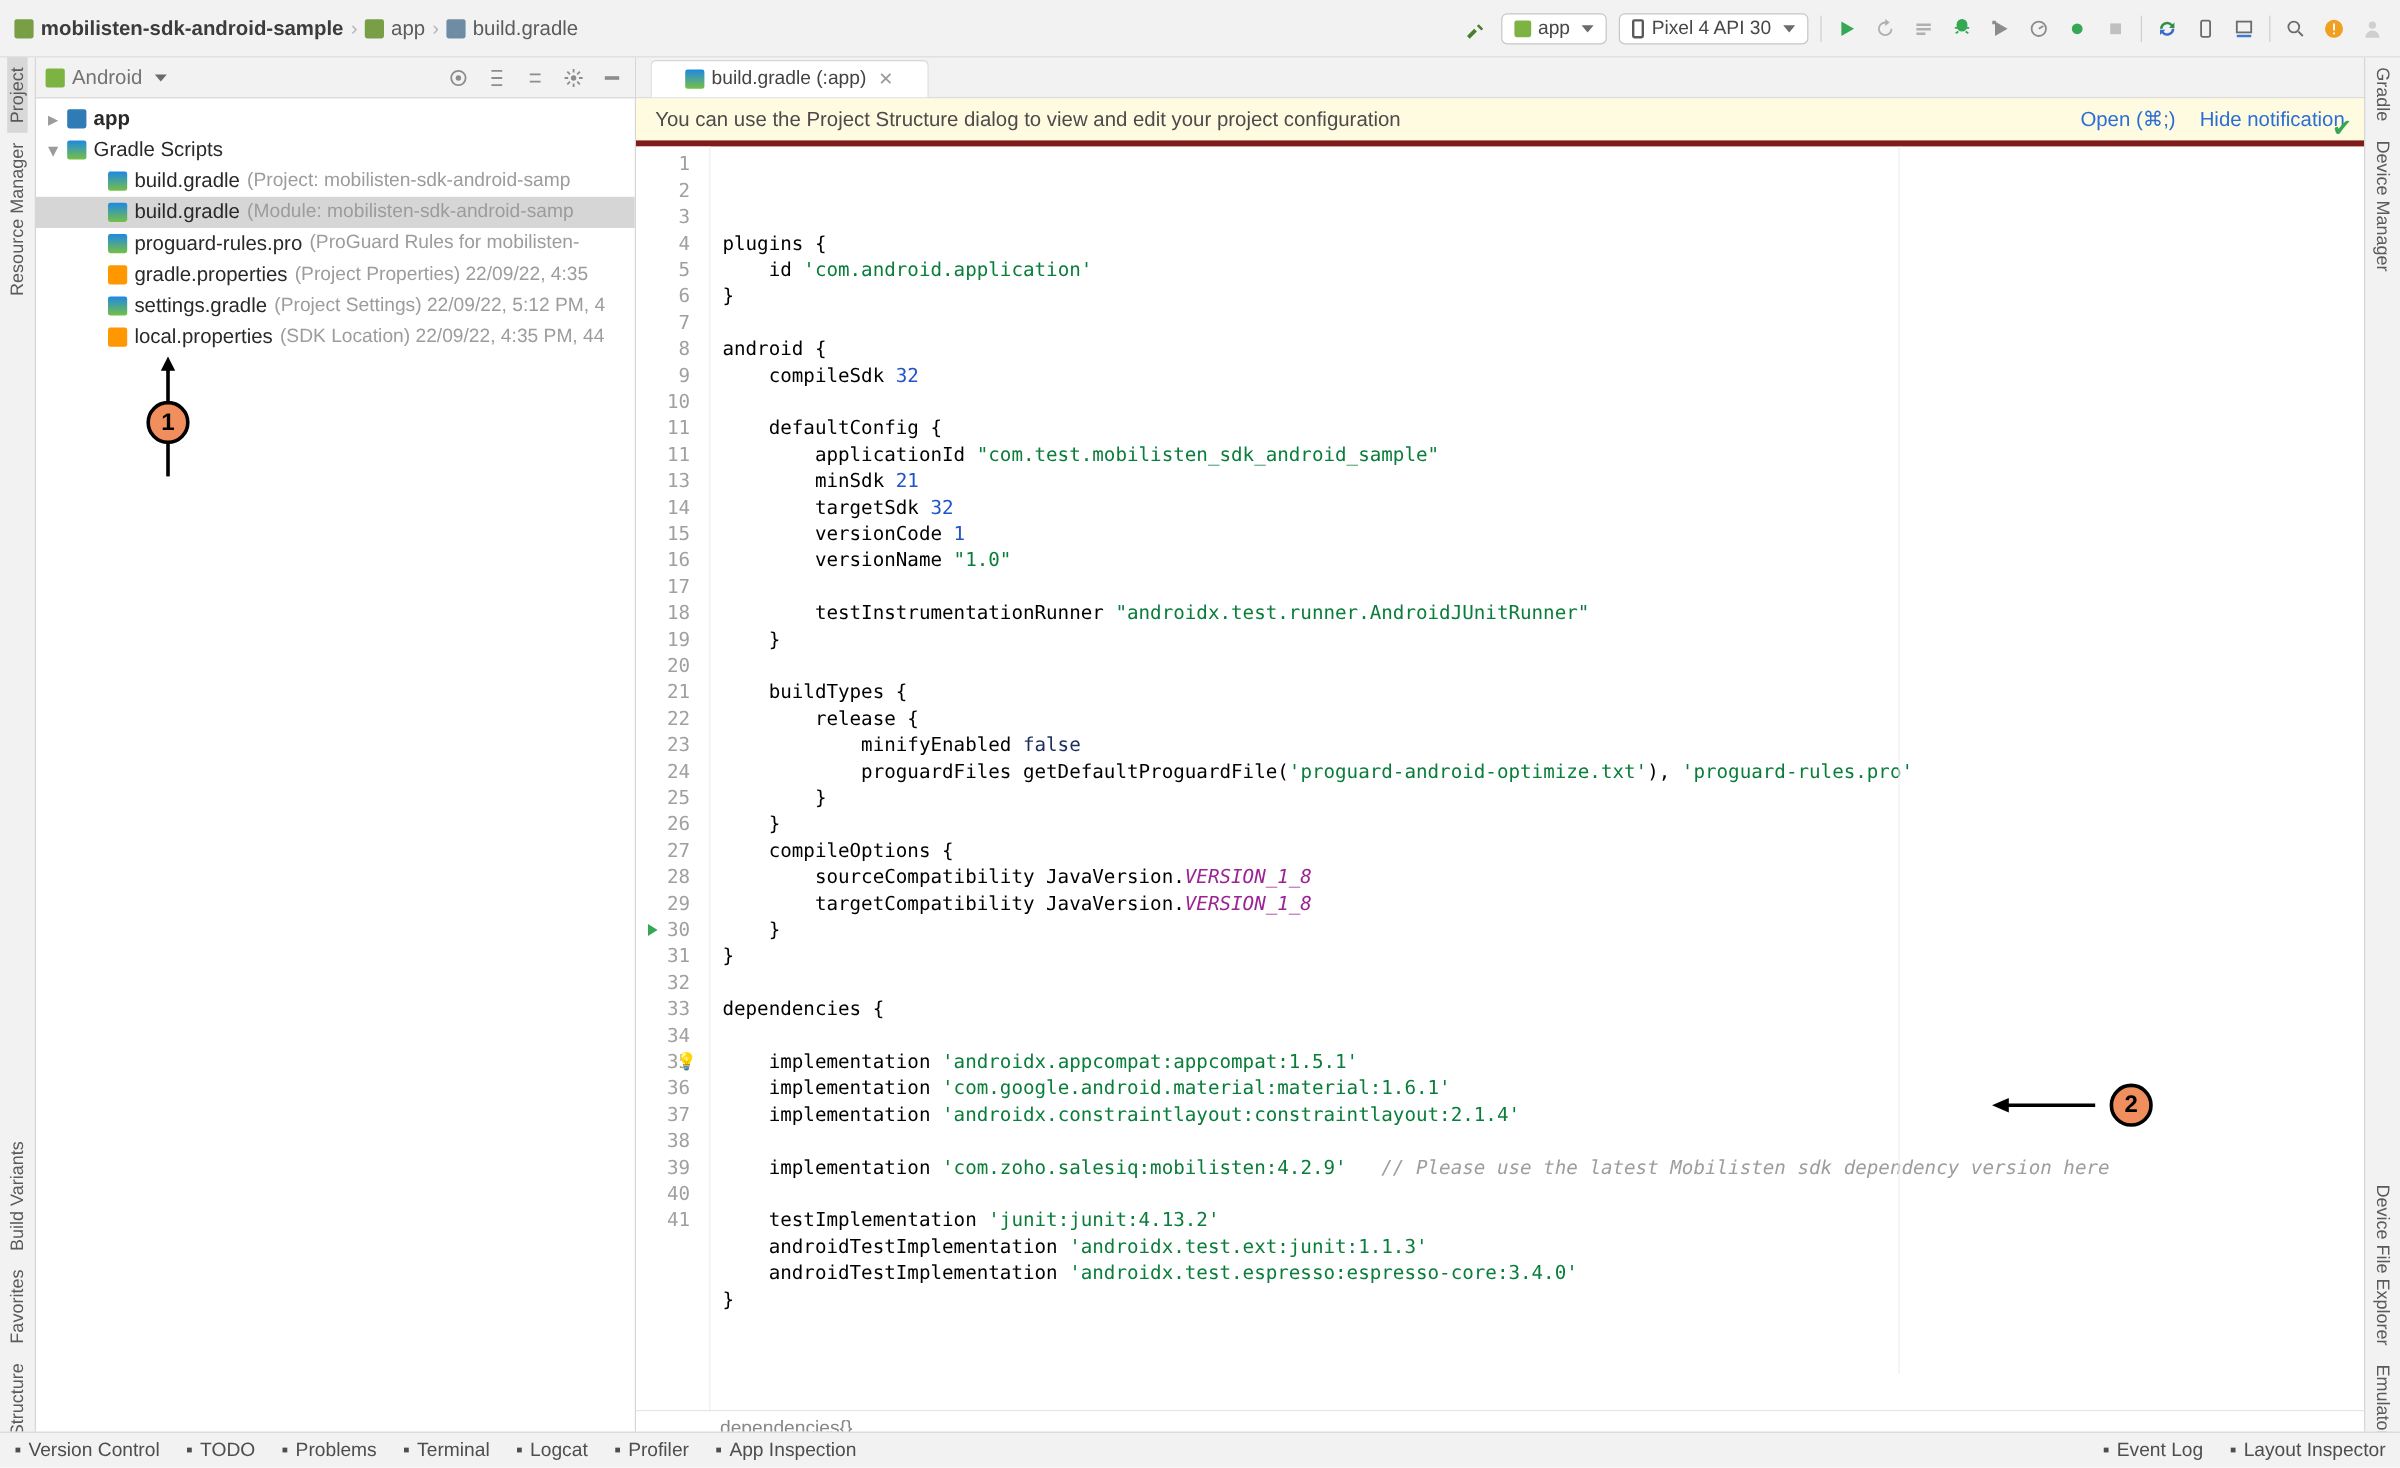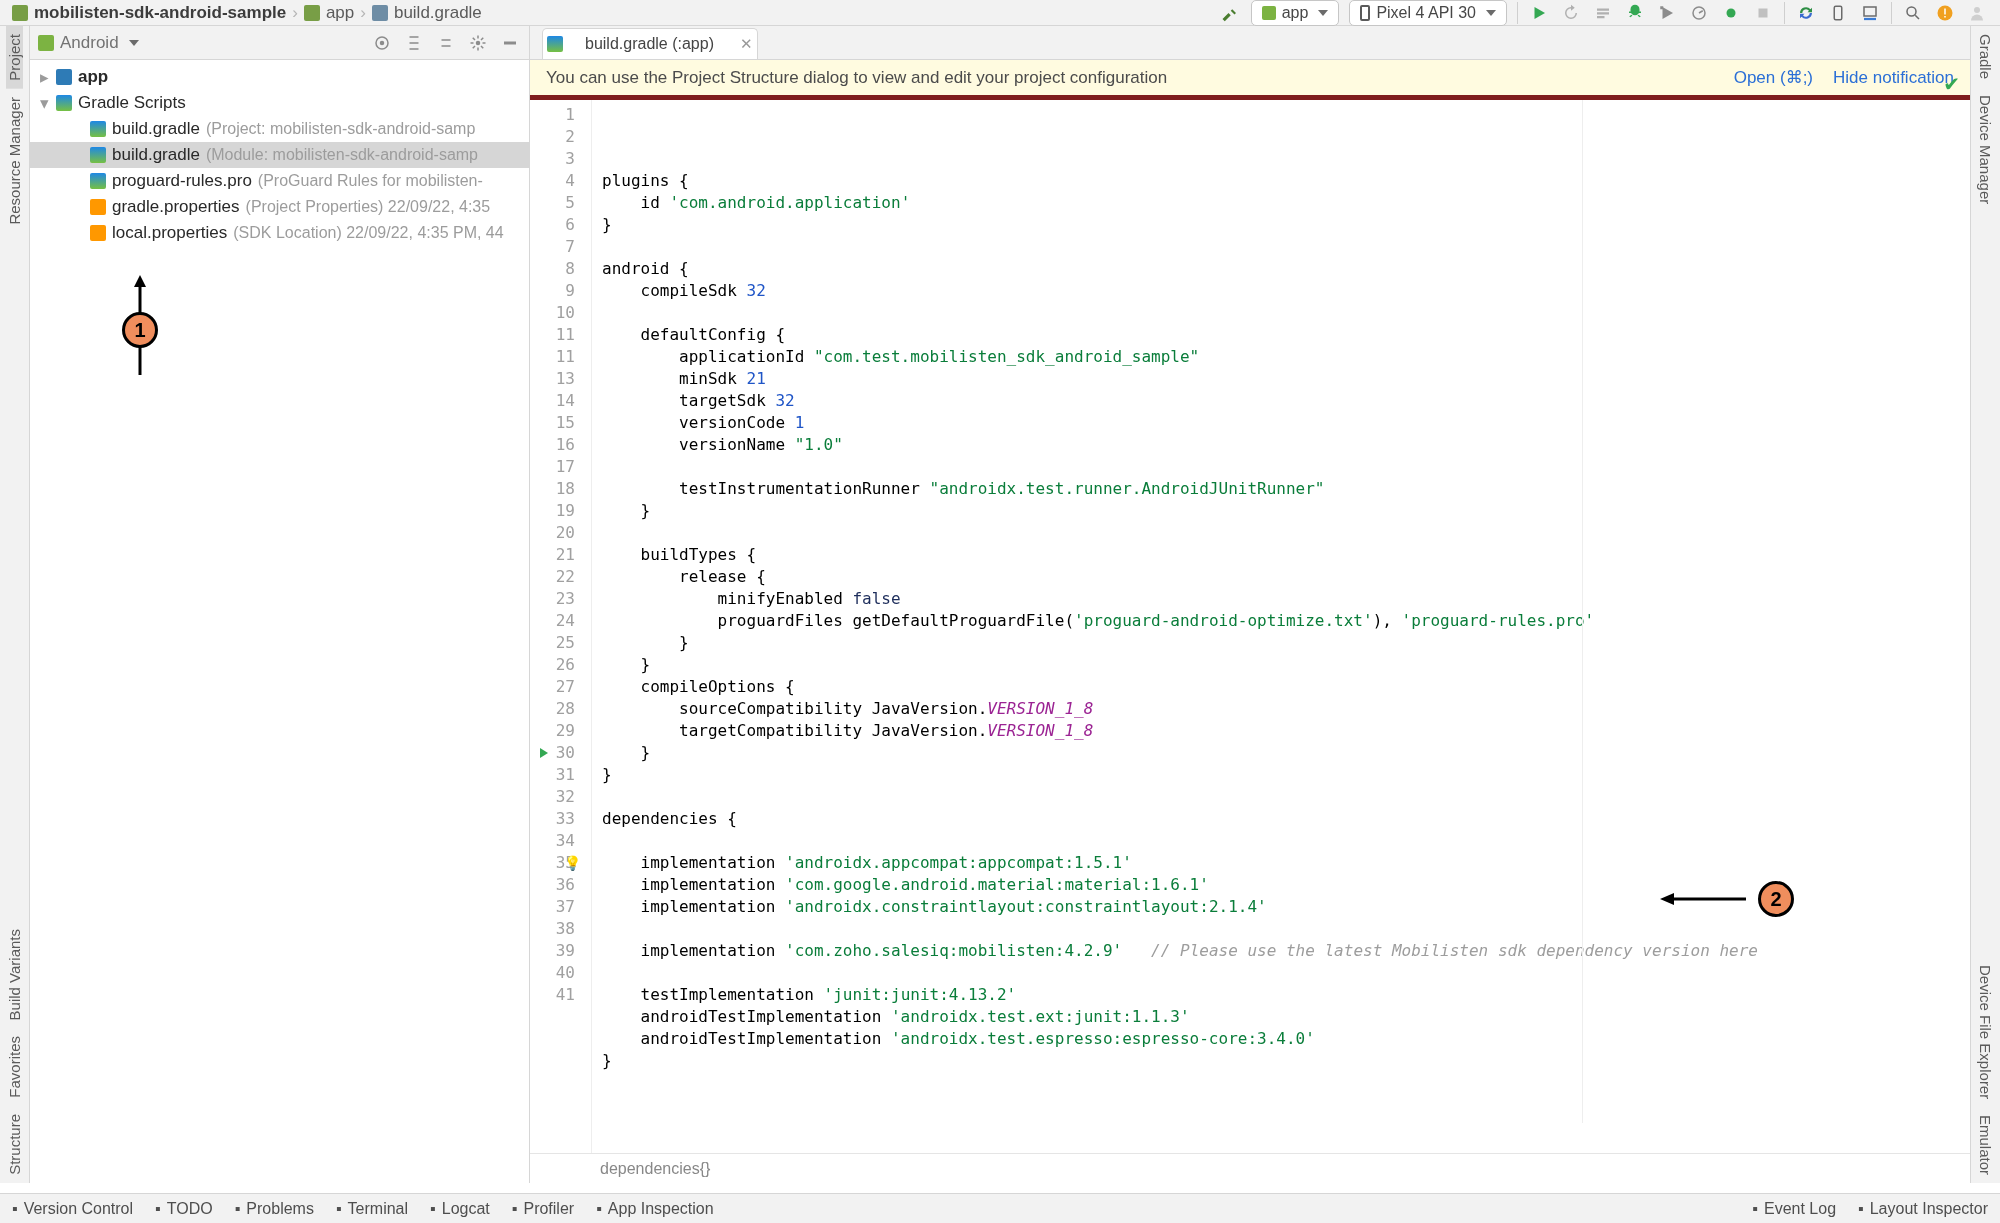--- a/index.html
+++ b/index.html
@@ -1,18 +1,18 @@
 <!DOCTYPE html>
 <html><head>
 <meta charset="utf-8">
 <style>
   * { box-sizing: border-box; margin: 0; padding: 0; }
   html, body { width: 2000px; height: 1223px; font-family: -apple-system, "Segoe UI", sans-serif; font-size: 17px; background: #fff; overflow: hidden; }
   
-  .topbar { height: 26px; display: flex; align-items: center; border-bottom: 1px solid #d6d6d6; background: #f2f2f2; }
+  .topbar { height: 48px; display: flex; align-items: center; border-bottom: 1px solid #d6d6d6; background: #f2f2f2; }
   .breadcrumb { display: flex; align-items: center; gap: 6px; padding-left: 12px; flex: 1; }
   .crumb { color: #5b5b5b; font-size: 17px; }
   .crumb.bold { font-weight: 700; color: #3c3c3c; }
   .crumb-icon { width: 16px; height: 16px; background: #789e46; border-radius: 2px; }
   .crumb-icon.gradle { background: #6e8da5; }
   .crumb-sep { color: #b6b6b6; }
   .topbar-tools { display: flex; align-items: center; gap: 10px; padding: 0 12px; }
   .tbicon { width: 22px; height: 22px; display: inline-flex; align-items: center; justify-content: center; color: #6b6b6b; }
   .tbicon svg { width: 18px; height: 18px; }
   .pill { display: flex; align-items: center; gap: 6px; padding: 3px 10px; border: 1px solid #c6c6c6; border-radius: 5px; background: #fff; font-size: 16px; color: #474747; }
@@ -49,21 +49,21 @@
   .icn.mod{background:#2e7bb6;border-radius:2px;}
   .icn.gr{background:linear-gradient(#1e88e5,#76c043);border-radius:2px;}
   .icn.grProps{background:#ff9800;border-radius:2px;}
   
   .anno{position:absolute;display:flex;align-items:center;gap:8px;pointer-events:none;}
   .anno-num{width:36px;height:36px;border-radius:50%;background:#f08e5d;border:3px solid #000;display:flex;align-items:center;justify-content:center;font-weight:700;font-size:20px;}
   .anno svg{overflow:visible;}
   
   .editor{flex:1;display:flex;flex-direction:column;position:relative;}
   .tabs{height:34px;border-bottom:1px solid #d6d6d6;background:#f2f2f2;display:flex;align-items:flex-end;}
-  .tab{display:flex;align-items:center;gap:22px;padding:6px 4px;border:1px solid #d6d6d6;border-bottom:none;background:#fff;font-size:16px;color:#444;border-top-left-radius:5px;border-top-right-radius:5px;margin-left:6px;}
+  .tab{display:flex;align-items:center;gap:6px;padding:6px 28px;border:1px solid #d6d6d6;border-bottom:none;background:#fff;font-size:16px;color:#444;border-top-left-radius:5px;border-top-right-radius:5px;margin-left:6px;}
   .tab .close{color:#999;font-size:15px;margin-left:4px;}
   .banner{height:40px;background:#fffbe0;border-bottom:5px solid #7f1d1d;display:flex;align-items:center;padding:0 16px;gap:20px;font-size:17px;}
   .banner .msg{flex:1;color:#4b4b4b;}
   .banner a{color:#2b6fd6;text-decoration:none;}
   .code-wrap{flex:1;display:flex;overflow:hidden;}
   .gutter{width:62px;text-align:right;color:#a0a0a0;font-family:"SF Mono",Menlo,Consolas,monospace;font-size:16px;padding-top:4px;user-select:none;border-right:1px solid #eee;background:#fff;}
   .gutter div{height:22px;line-height:22px;padding-right:16px;position:relative;}
   .gutter .play-g::before{content:"";position:absolute;left:10px;top:6px;border-left:8px solid #34a853;border-top:5px solid transparent;border-bottom:5px solid transparent;}
   .gutter .bulb::after{content:"💡";position:absolute;left:34px;top:0;font-size:14px;}
   .code{font-family:"SF Mono",Menlo,Consolas,monospace;font-size:16px;line-height:22px;padding:4px 0 0 10px;white-space:pre;flex:1;position:relative;}
@@ -277,20 +277,25 @@
         </div>
         <div class="tree-row depth2">
           <span class="icn gr"></span>
           <span class="name">proguard-rules.pro</span> 
           <span class="meta">(ProGuard Rules for mobilisten-</span>
         </div>
         <div class="tree-row depth2">
           <span class="icn grProps"></span>
           <span class="name">gradle.properties</span> 
           <span class="meta">(Project Properties)  22/09/22, 4:35</span>
+        </div>
+        <div class="tree-row depth2">
+          <span class="icn gr"></span>
+          <span class="name">settings.gradle</span> 
+          <span class="meta">(Project Settings)  22/09/22, 5:12 PM, 4</span>
         </div>
         <div class="tree-row depth2">
           <span class="icn grProps"></span>
           <span class="name">local.properties</span> 
           <span class="meta">(SDK Location)  22/09/22, 4:35 PM, 44</span>
         </div>
       </div>
   </div>
 
   <div class="editor">

